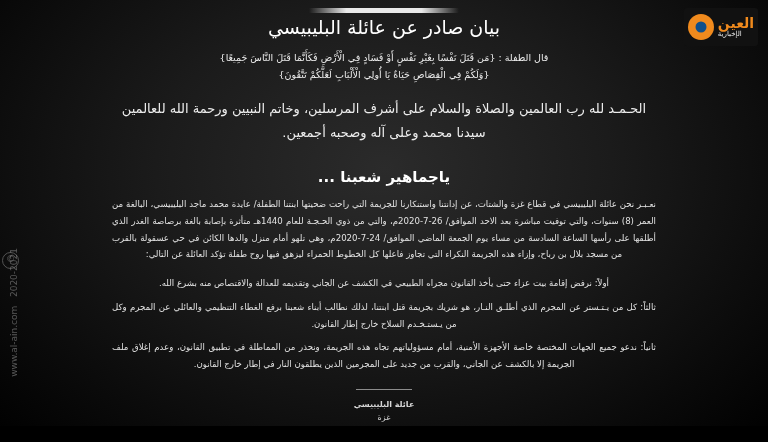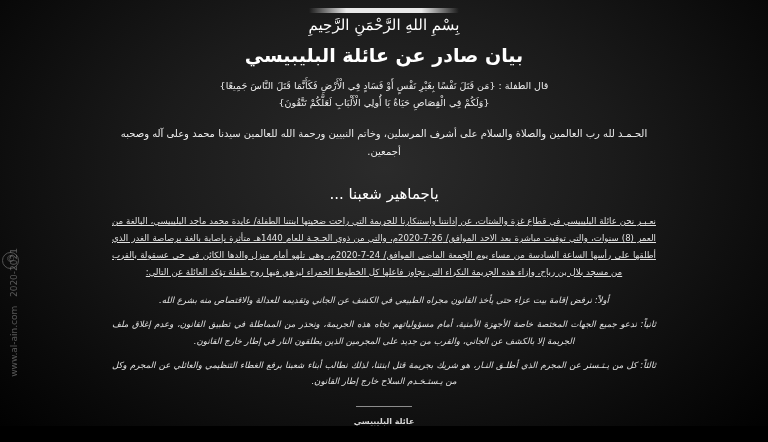--- a/index.html
+++ b/index.html
@@ -130,66 +130,65 @@
   .basmala {
     font-size: 15px;
     color: #fff;
     letter-spacing: .5px;
     margin: 10px 0 0 0;
     font-family: "DejaVu Serif", "Liberation Serif", serif;
   }
 
   .title {
     font-size: 19px;
-    font-weight: bold;
+    font-weight: normal;
     margin: 10px 0 12px 0;
     color: #ffffff;
   }
 
   .verse {
     font-size: 9.5px;
     line-height: 1.75;
     color: #ededed;
     margin: 0 0 14px 0;
   }
   .verse div { white-space: nowrap; }
 
   .praise {
-    font-size: 10px;
+    font-size: 13px;
     line-height: 1.8;
     color: #ededed;
     margin: 0 0 24px 0;
     padding: 0 6px;
   }
 
   .salutation {
     font-size: 15px;
-    font-weight: normal;
+    font-weight: bold;
     margin: 6px 0 10px 0;
     color: #ffffff;
   }
 
   .body-text {
     font-size: 8.6px;
     line-height: 1.95;
     color: #e3e3e3;
     text-align: justify;
     text-align-last: center;
     margin: 0 0 12px 0;
-    text-decoration: underline;
   }
 
   .points {
     font-size: 8.6px;
     line-height: 1.95;
     color: #e3e3e3;
     text-align: justify;
     text-align-last: center;
   }
-  .points p { margin: 0 0 7px 0; font-style: italic; }
+  .points p { margin: 0 0 7px 0; }
   .points p:last-child { margin-bottom: 0; }
 
   .sign-rule {
     width: 56px;
     height: 1px;
     background: #8c8c8c;
     margin: 16px auto 8px auto;
   }
 
   .signature {
@@ -209,49 +208,55 @@
     background: #000;
   }
 </style>
 </head>
 <body>
 
 <div class="page">
 
   <div class="top-ornament"></div>
 
+  <div class="logo">
+    <div class="logo-mark"></div>
+    <div class="logo-text">
+      <span class="l1">العين</span>
+      <span class="l2">الإخبارية</span>
+    </div>
+  </div>
 
   <div class="watermark-badge">©</div>
   <div class="watermark">
     <span>www.al-ain.com</span>
     &nbsp;
     <span>2020-2021</span>
   </div>
 
   <div class="content">
 
-    <div class="basmala">بِسْمِ اللهِ الرَّحْمَنِ الرَّحِيمِ</div>
 
     <div class="title">بيان صادر عن عائلة البليبيسي</div>
 
     <div class="verse">
       <div>قال الطفلة : {مَن قَتَلَ نَفْسًا بِغَيْرِ نَفْسٍ أَوْ فَسَادٍ فِي الْأَرْضِ فَكَأَنَّمَا قَتَلَ النَّاسَ جَمِيعًا}</div>
       <div>{وَلَكُمْ فِي الْقِصَاصِ حَيَاةٌ يَا أُولِي الْأَلْبَابِ لَعَلَّكُمْ تَتَّقُونَ}</div>
     </div>
 
     <div class="praise">الحـمـد لله رب العالمين والصلاة والسلام على أشرف المرسلين، وخاتم النبيين ورحمة الله للعالمين سيدنا محمد وعلى آله وصحبه أجمعين.</div>
 
     <div class="salutation">ياجماهير شعبنا ...</div>
 
     <div class="body-text">نعـبـر نحن عائلة البليبيسي في قطاع غزة والشتات، عن إدانتنا واستنكارنا للجريمة التي راحت ضحيتها ابنتنا الطفلة/ عايدة محمد ماجد البليبيسي، البالغة من العمر (8) سنوات، والتي توفيت مباشرة بعد الاحد الموافق/ 26-7-2020م، والتي من ذوي الحـجـة للعام 1440هـ متأثرة بإصابة بالغة برصاصة الغدر الذي أطلقها على رأسها الساعة السادسة من مساء يوم الجمعة الماضي الموافق/ 24-7-2020م، وهي تلهو أمام منزل والدها الكائن في حي عسقولة بالقرب من مسجد بلال بن رباح، وإزاء هذه الجريمة النكراء التي تجاوز فاعلها كل الخطوط الحمراء ليزهق فيها روح طفلة تؤكد العائلة عن التالي:</div>
 
     <div class="points">
       <p>أولاً: نرفض إقامة بيت عزاء حتى يأخذ القانون مجراه الطبيعي في الكشف عن الجاني وتقديمه للعدالة والاقتصاص منه بشرع الله.</p>
+      <p>ثالثاً: كل من يـتـستر عن المجرم الذي أطلـق النـار، هو شريك بجريمة قتل ابنتنا، لذلك نطالب أبناء شعبنا برفع الغطاء التنظيمي والعائلي عن المجرم وكل من يـستـخـدم السلاح خارج إطار القانون.</p>
       <p>ثانياً: ندعو جميع الجهات المختصة خاصة الأجهزة الأمنية، أمام مسؤولياتهم تجاه هذه الجريمة، ونحذر من المماطلة في تطبيق القانون، وعدم إغلاق ملف الجريمة إلا بالكشف عن الجاني، والقرب من جديد على المجرمين الذين يطلقون النار في إطار خارج القانون.</p>
-      <p>ثالثاً: كل من يـتـستر عن المجرم الذي أطلـق النـار، هو شريك بجريمة قتل ابنتنا، لذلك نطالب أبناء شعبنا برفع الغطاء التنظيمي والعائلي عن المجرم وكل من يـستـخـدم السلاح خارج إطار القانون.</p>
     </div>
 
     <div class="sign-rule"></div>
 
     <div class="signature">
       <div class="strong">عائلة البليبيسي</div>
       <div>غزة</div>
 
     </div>
 

